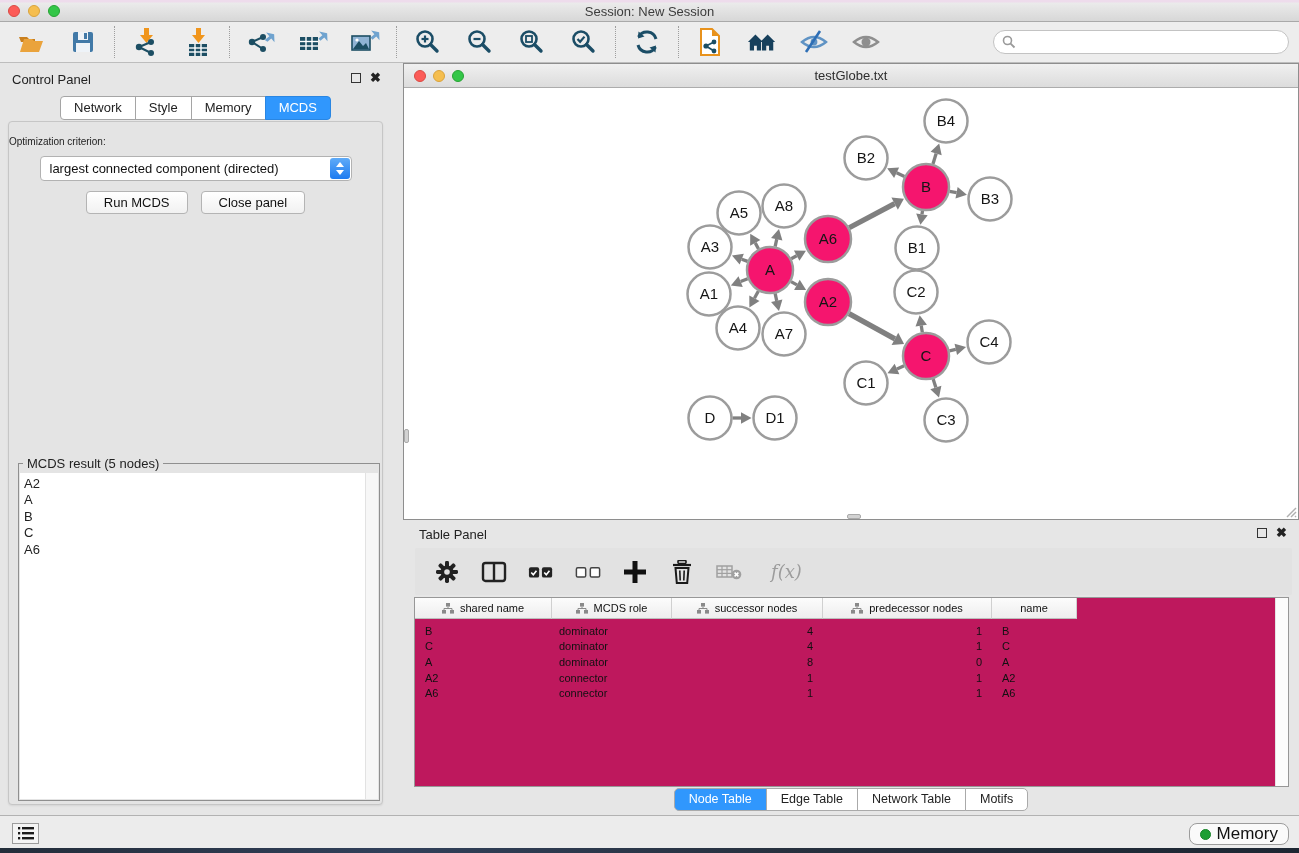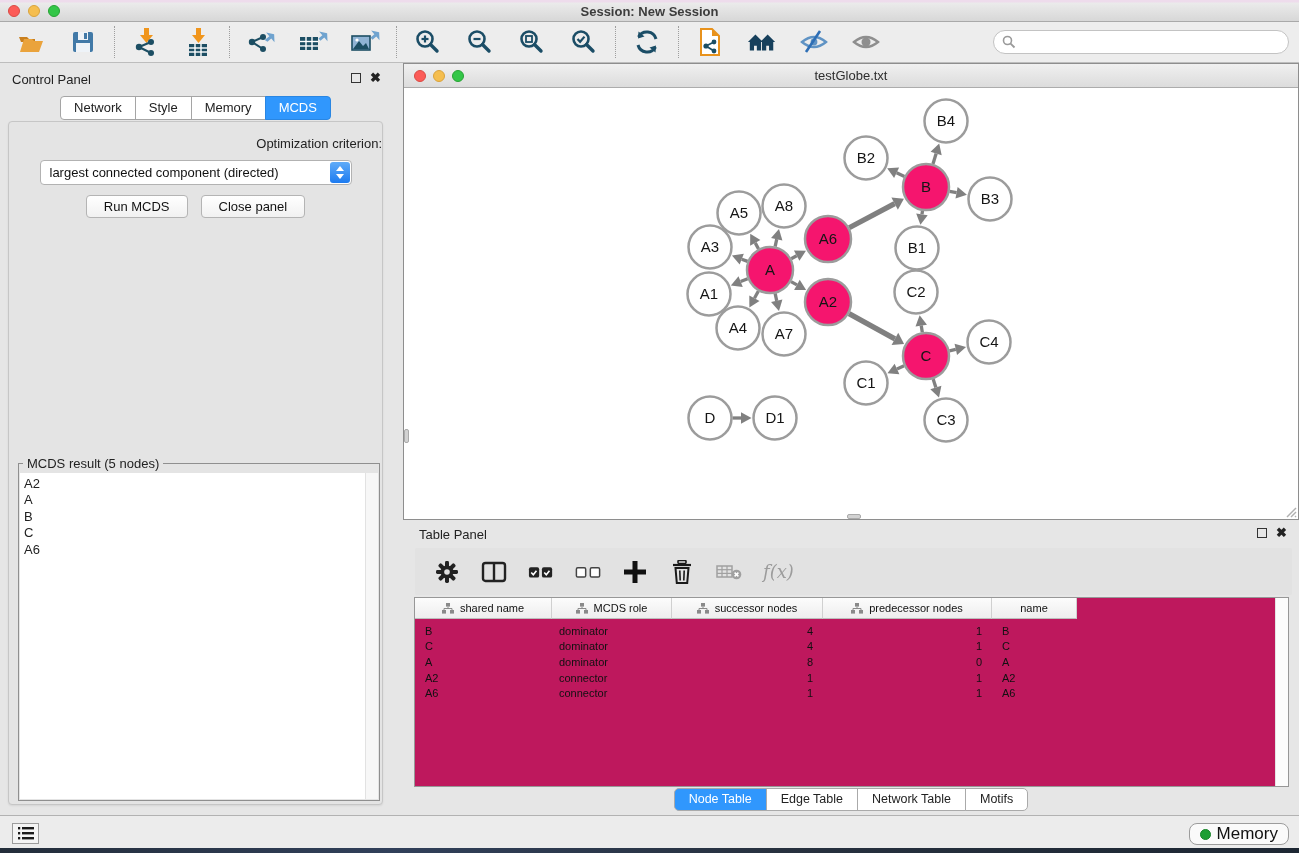--- a/index.html
+++ b/index.html
@@ -3,21 +3,21 @@
 <meta charset="utf-8">
 <style>
   * { margin:0; padding:0; box-sizing:border-box; }
   html,body { width:1299px; height:853px; overflow:hidden; }
   body { font-family:"Liberation Sans", sans-serif; background:#e6e6e6; position:relative; font-size:13px; color:#222; }
 
   
   .app-titlebar { position:absolute; left:0; top:0; width:1299px; height:22px;
     background:linear-gradient(#eedcec 0px, #eedcec 2px, #ebebeb 3px, #d6d6d6 22px);
     border-bottom:1px solid #a9a9a9; }
-  .app-title { position:absolute; left:0; right:0; top:4px; text-align:center; font-size:13px; color:#3c3c3c;font-weight:bold; }
+  .app-title { position:absolute; left:0; right:0; top:4px; text-align:center; font-size:13px; color:#3c3c3c; }
   .lights { position:absolute; left:8px; top:5px; display:flex; gap:8px; }
   .light { width:12px; height:12px; border-radius:50%; }
   .light.red { background:#fc5b57; border:1px solid #d94a44; }
   .light.yellow { background:#f5be4f; border:1px solid #d9a33c; }
   .light.green { background:#34c648; border:1px solid #27a334; }
 
   
   .toolbar { position:absolute; left:0; top:22px; width:1299px; height:41px; background:#ededed;
     border-bottom:1px solid #bdbdbd; display:flex; align-items:center; }
   .tb-group { display:flex; align-items:center; gap:22px; padding:0 16px; height:32px; }
@@ -40,21 +40,21 @@
   .seg-tabs { display:flex; justify-content:center; }
   #cp-tabs { position:absolute; left:0; right:0; top:33px; }
   .seg-tab { background:#fff; border:1px solid #a5a5a5; margin-left:-1px; padding:3px 13px 4px;
     font-size:13px; color:#222; }
   .seg-tab:first-child { border-radius:4px 0 0 4px; margin-left:0; }
   .seg-tab:last-child { border-radius:0 4px 4px 0; }
   .seg-tab.active { background:#3097fd; border-color:#2a86e2; color:#fff; }
 
   .cp-body { position:absolute; left:8px; top:58px; right:8px; bottom:10px; background:#e4e4e4;
     border:1px solid #c6c6c6; border-radius:4px; box-shadow:0 1px 2px rgba(0,0,0,0.08); }
-  .opt-label { margin-top:14px; text-align:right; font-size:13px; }
+  .opt-label { margin-top:14px; text-align:left; font-size:10px; }
   .dropdown { position:relative; margin:9px auto 0; width:312px; height:25px; background:#fff;
     border:1px solid #b2b2b2; border-radius:4px; }
   .dropdown .dd-value { position:absolute; left:9px; top:4px; font-size:13px; color:#111; white-space:nowrap; }
   .dd-stepper { position:absolute; right:1px; top:1px; bottom:1px; width:20px; border-radius:3px;
     background:linear-gradient(#5fabf8, #1d7bf0); display:flex; flex-direction:column; align-items:center; justify-content:center; gap:3px; }
   .tri-up { width:0; height:0; border-left:4px solid transparent; border-right:4px solid transparent; border-bottom:5px solid #fff; }
   .tri-down { width:0; height:0; border-left:4px solid transparent; border-right:4px solid transparent; border-top:5px solid #fff; }
   .btn-row { margin-top:10px; display:flex; justify-content:center; gap:13px; }
   .mac-btn { height:23px; padding:0 17px; background:linear-gradient(#ffffff,#f1f1f1); border:1px solid #b4b4b4;
     border-radius:4px; font-size:13px; font-family:"Liberation Sans",sans-serif; color:#111; }
@@ -76,21 +76,21 @@
   .grip-left { position:absolute; left:0; top:340px; width:5px; height:14px; background:#d2d2d2; border:1px solid #aaa; border-radius:2px; }
   .grip-bottom { position:absolute; left:443px; bottom:0; width:14px; height:5px; background:#d2d2d2; border:1px solid #aaa; border-radius:2px; }
   .resize-grip { position:absolute; right:1px; bottom:1px; }
 
   
   .table-panel { position:absolute; left:403px; top:457px; width:896px; height:295px; background:#e6e6e6; }
   .tp-title { position:absolute; left:16px; top:7px; font-size:13px; }
   .tp-toolbar { position:absolute; left:12px; right:7px; top:28px; height:47px; background:#e2e2e2;
     display:flex; align-items:center; gap:21px; padding-left:19px; border-radius:2px; }
   .tp-ico { width:26px; height:26px; display:flex; align-items:center; justify-content:center; }
-  .fx-label { font-style:italic; font-family:"DejaVu Serif",serif; font-size:18px; color:#9c9c9c; }
+  .fx-label { font-style:italic; font-family:"DejaVu Serif",serif; font-size:18px; color:#9c9c9c;margin-left:8px; }
 
   .tp-table { position:absolute; left:11px; right:10px; top:77px; height:190px; background:#be185d; border:1px solid #979797; overflow:hidden; }
   .tbl-header { display:flex; height:21px; }
   .th { background:linear-gradient(#fcfcfc,#eeeeee); border-right:1px solid #d0d0d0; border-bottom:1px solid #bdbdbd;
     display:flex; align-items:center; justify-content:center; gap:6px; font-size:11px; color:#111; }
   .th svg { flex:0 0 auto; }
   .tbl-body { padding-top:4px; }
   .tr { display:flex; height:15.6px; align-items:center; }
   .td { font-size:11px; color:#111; white-space:nowrap; overflow:hidden; }
   .td.c0 { padding-left:10px; }

